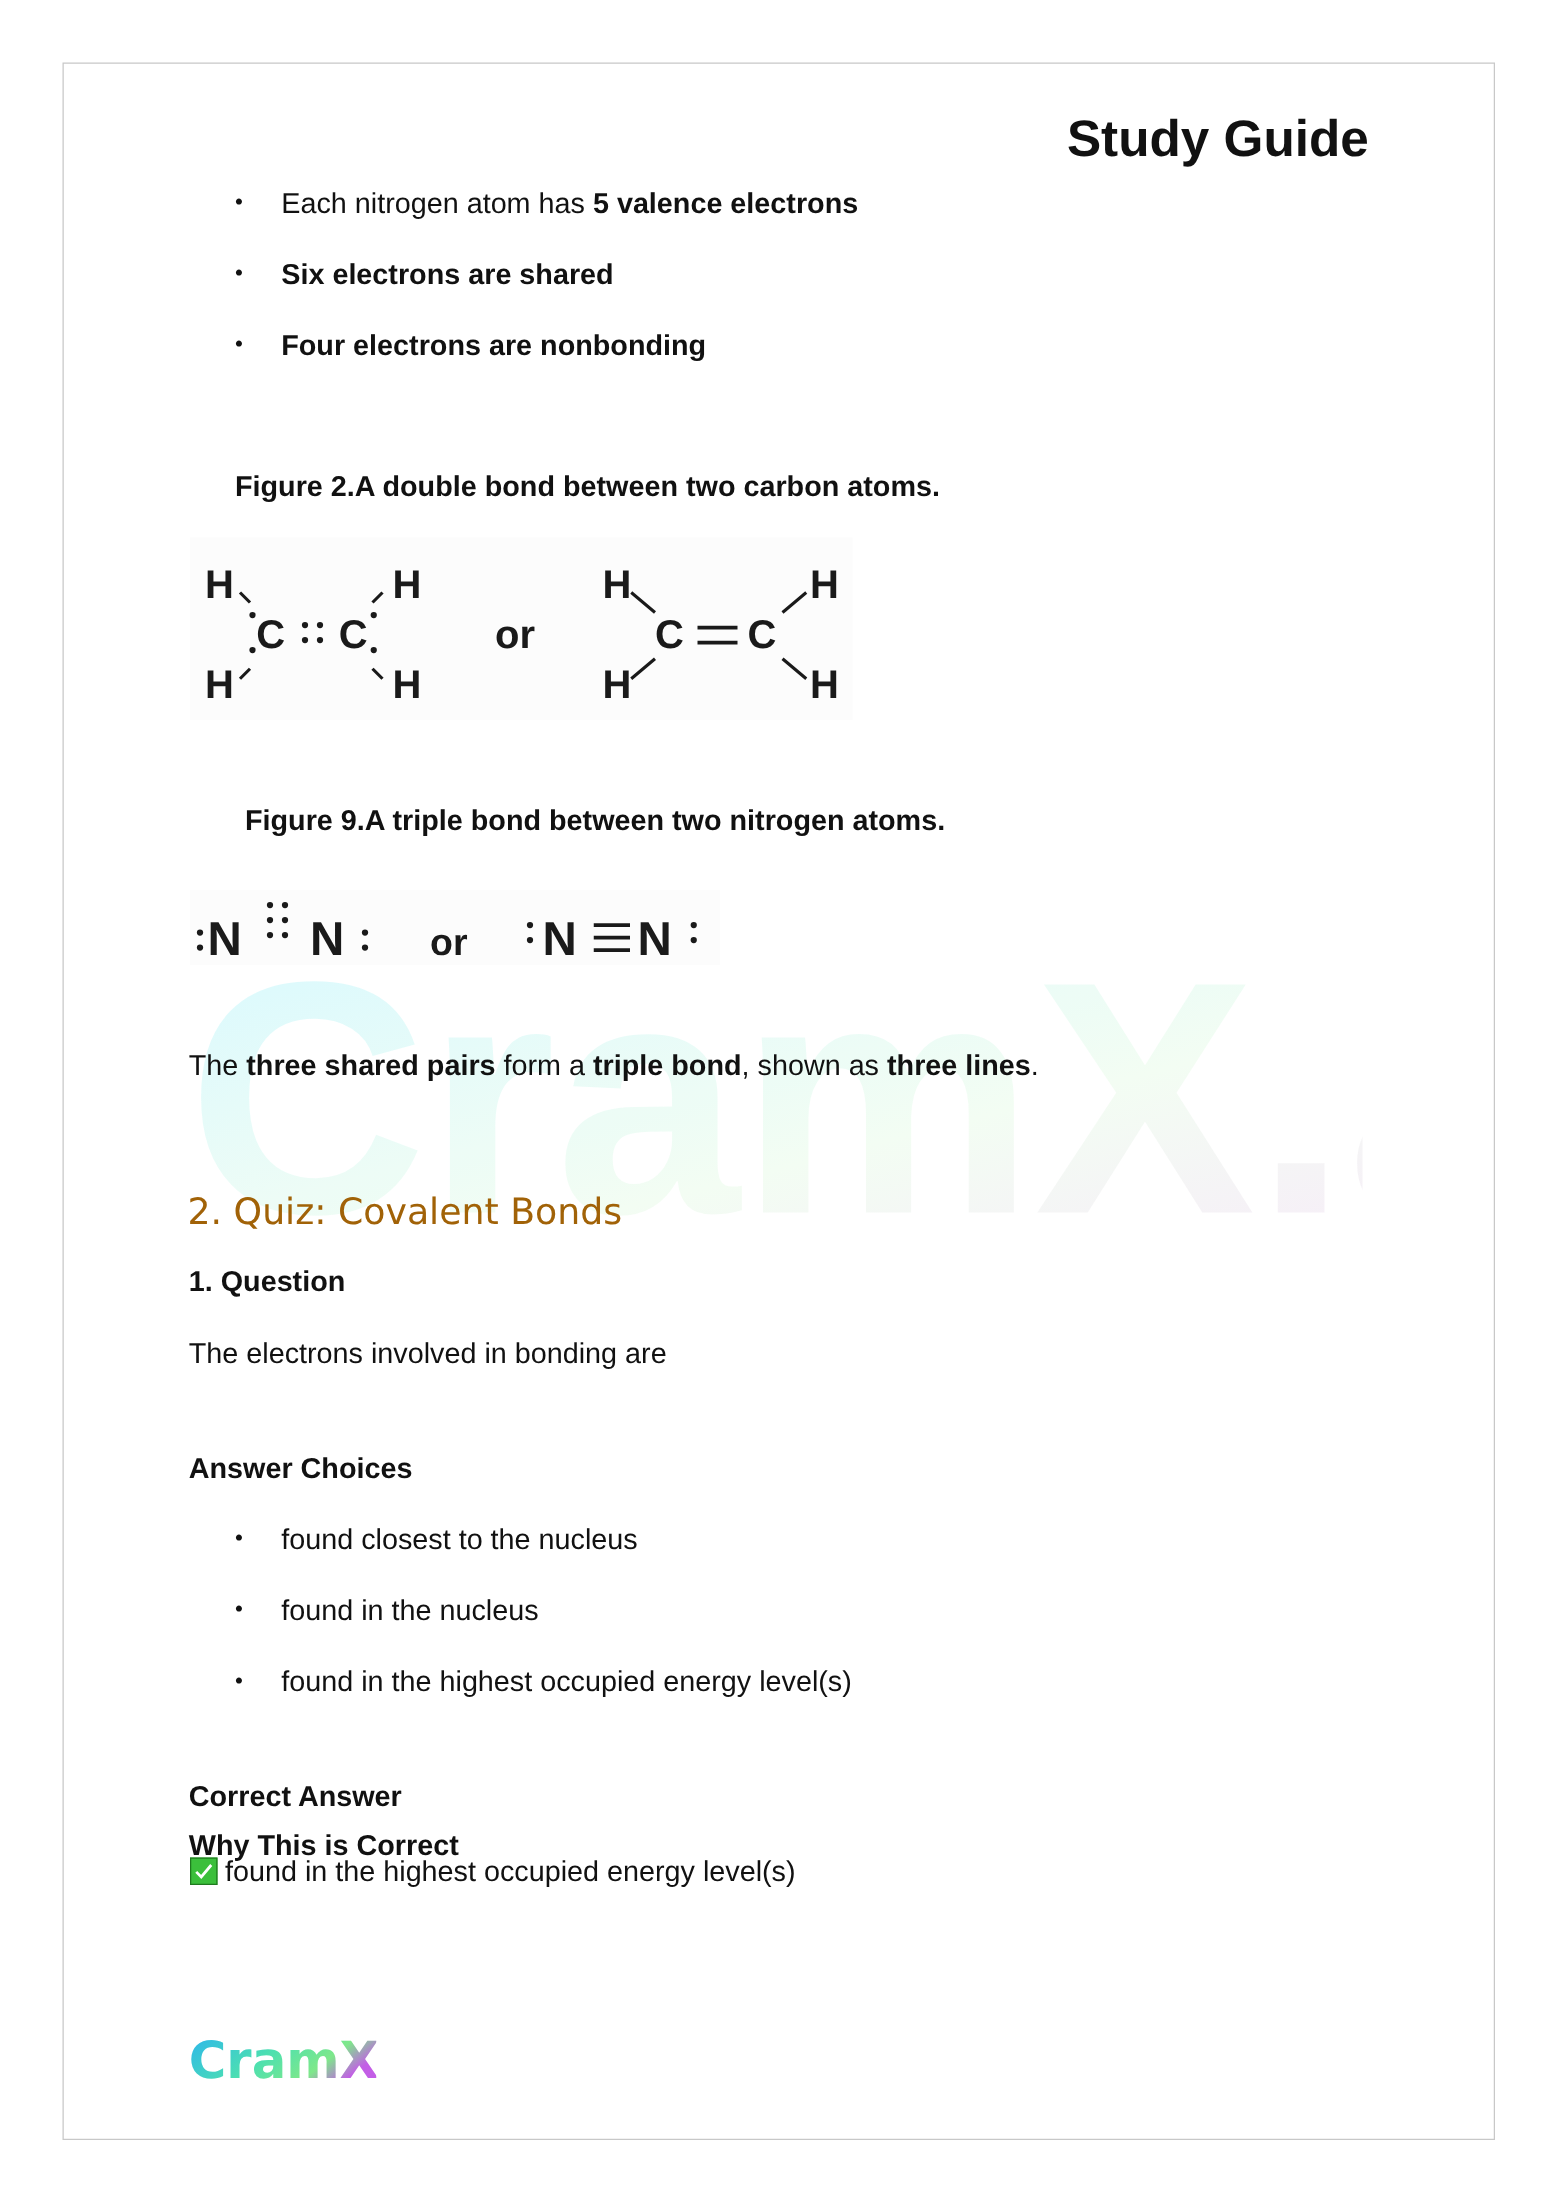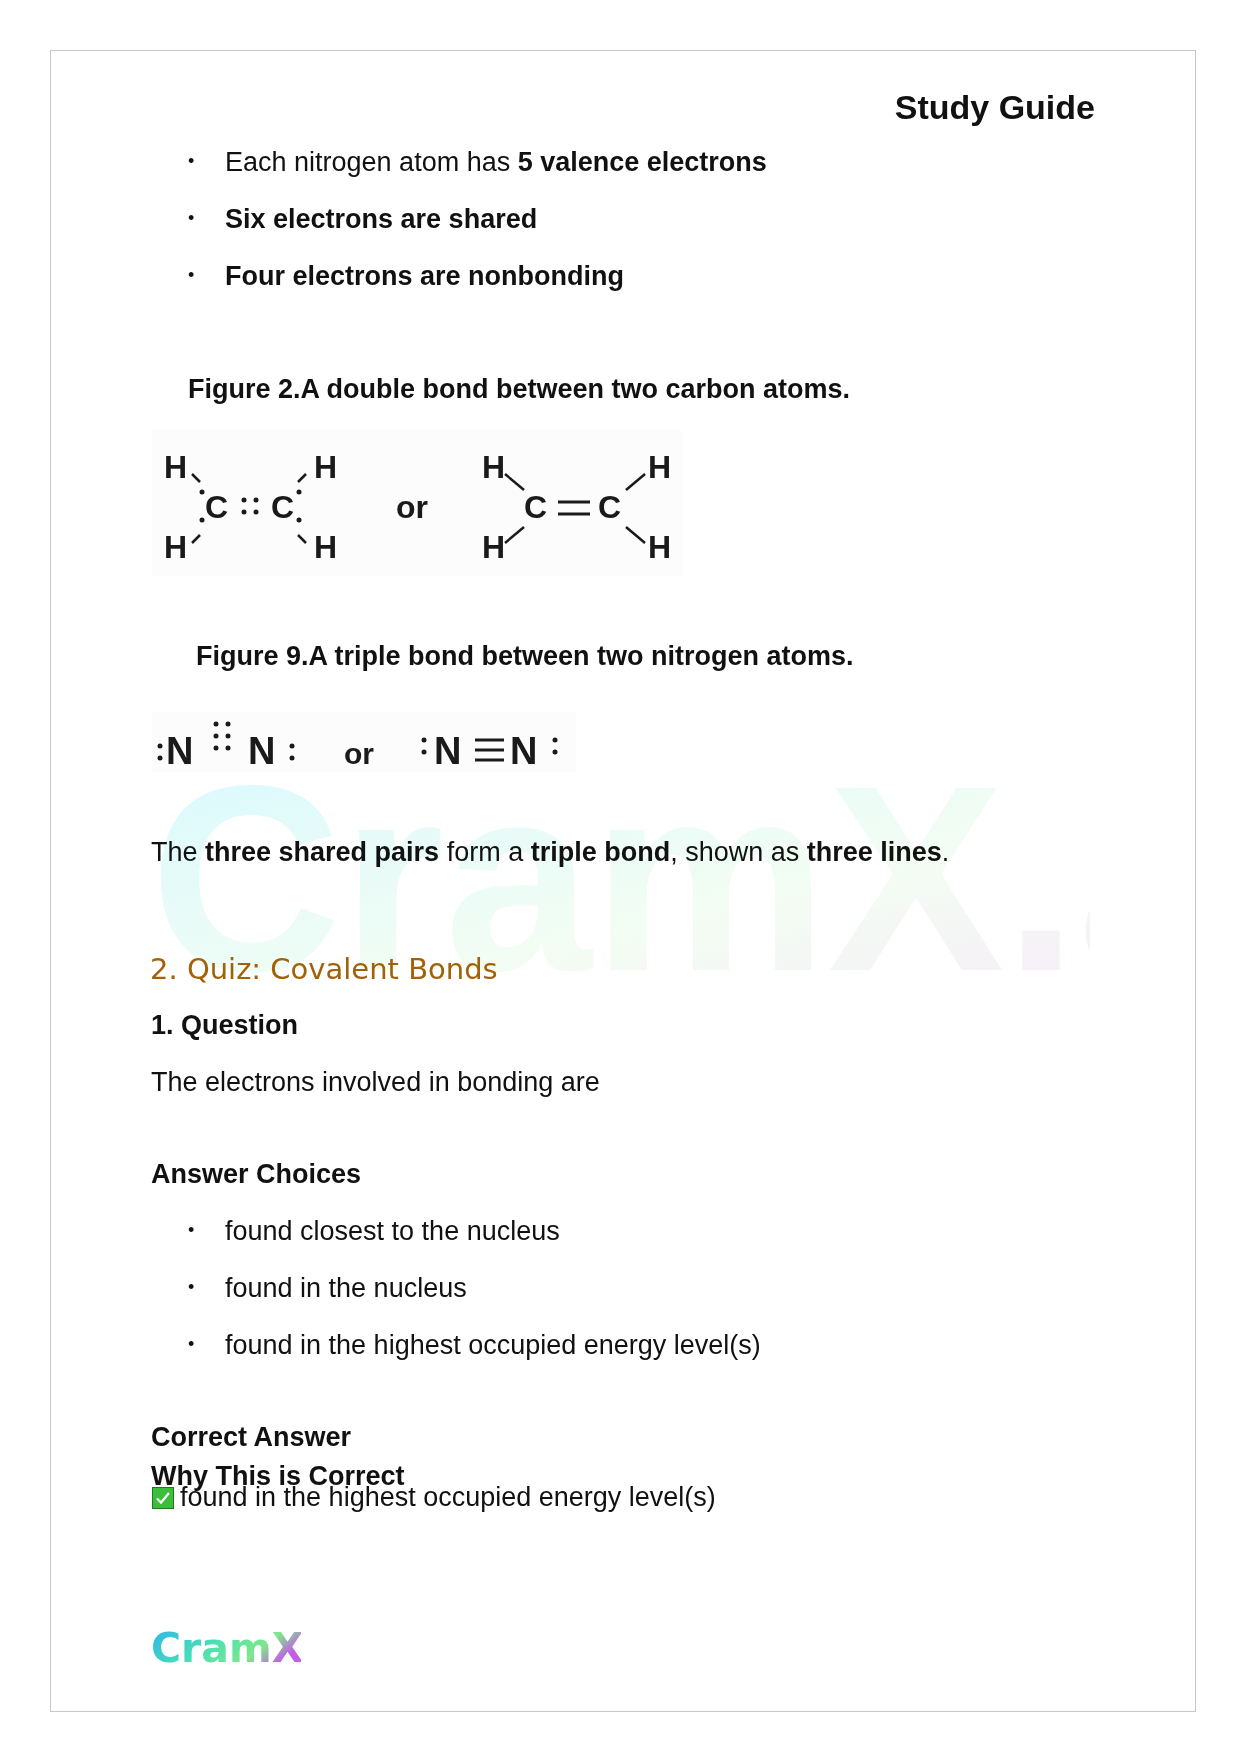--- a/index.html
+++ b/index.html
@@ -1,22 +1,22 @@
 <!DOCTYPE html>
 <html><head>
 <meta charset="utf-8">
 <style>
   html, body { margin:0; padding:0; background:#ffffff; }
   body { width:1241px; height:1754px; position:relative; overflow:hidden;
          font-family:"Liberation Sans", sans-serif; color:#111; }
   .page { position:absolute; left:50px; top:50px; width:1146px; height:1662px;
           border:1px solid #c8c8c8; box-sizing:border-box; }
   .abs { position:absolute; white-space:nowrap; }
-  .title { right:146px; top:88px; font-size:34px; font-weight:bold; color:#111; }
-  .p { font-size:27px; line-height:24px; }
+  .title { right:146px; top:88px; font-size:41px; font-weight:bold; color:#111; }
+  .p { font-size:23px; line-height:24px; }
   .b { font-weight:bold; }
   .bullet { position:absolute; font-size:18px; }
   .heading { font-family:"DejaVu Sans", sans-serif; font-size:29px; color:#a16207; }
   .fig { position:absolute; background:#fcfcfc; }
   .fig svg text { font-family:"Liberation Sans", sans-serif; font-weight:bold; fill:#1a1a1a; }
   .check { display:inline-block; width:22px; height:22px; background:#3bbf3b;
            border:1px solid #1f7a1f; box-sizing:border-box; vertical-align:-3px;
            margin-right:6px; position:relative; }
   .check svg { position:absolute; left:2px; top:2px; }
   .watermark { position:absolute; left:150px; top:755px; width:940px; height:235px; pointer-events:none; }

